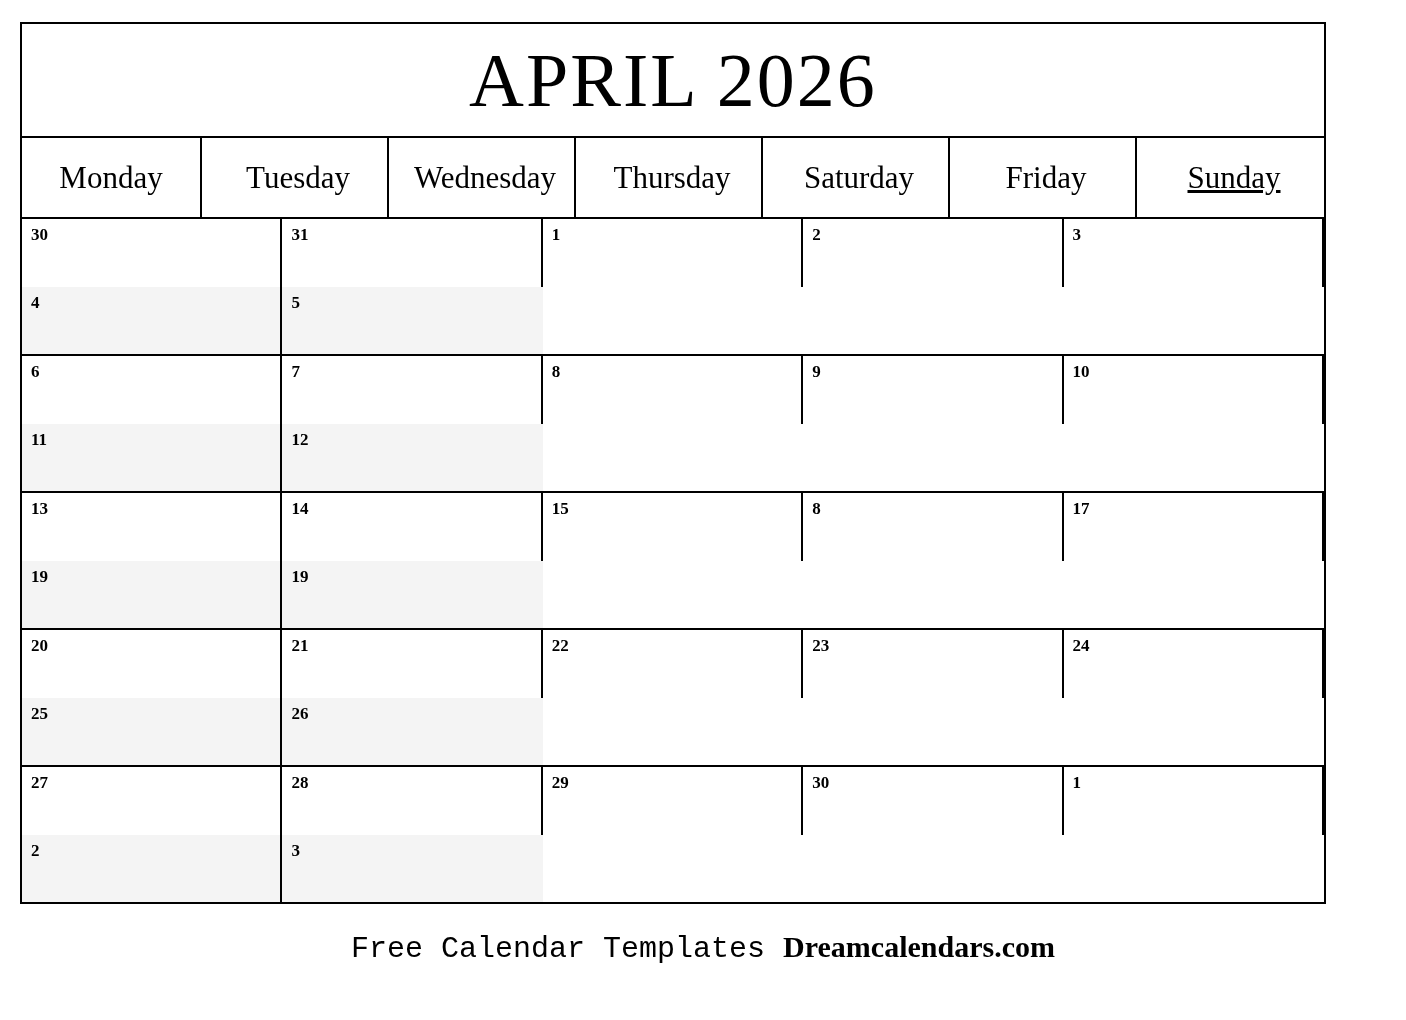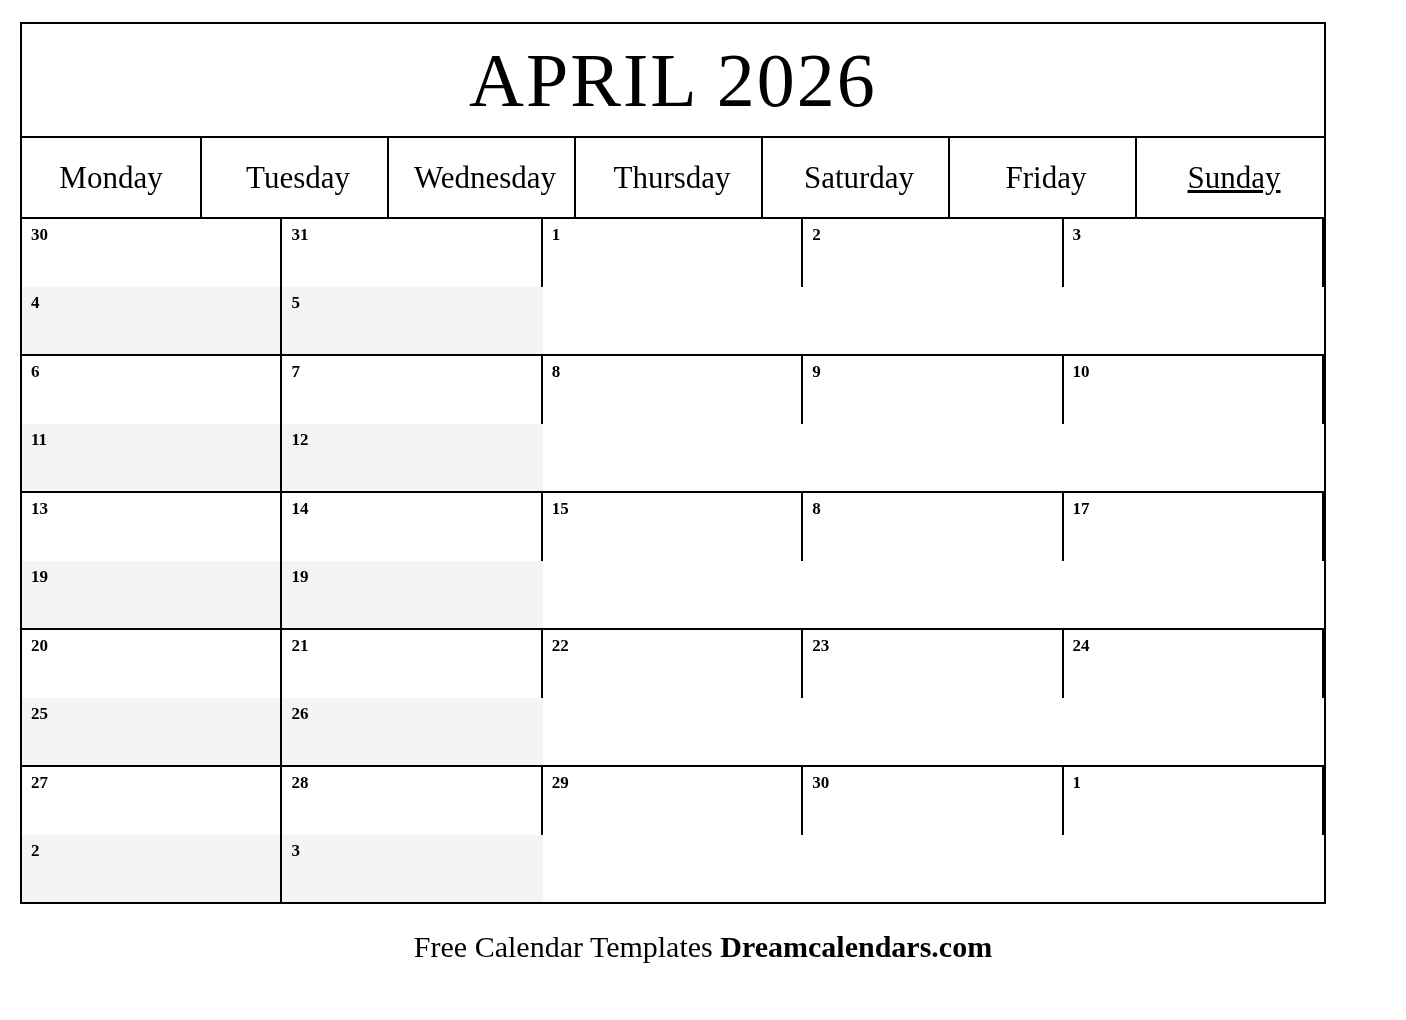--- a/index.html
+++ b/index.html
@@ -100,20 +100,21 @@
   .footer {
     position: absolute;
     left: 0;
     top: 930px;
     width: 1406px;
     text-align: center;
     font-size: 30px;
   }
   .footer .free {
     font-weight: 400;
+    font-family: Liberation Mono, monospace;
   }
   .footer .brand {
     font-weight: bold;
   }
 </style>
 </head>
 <body>
 
 <div class="page">
 

